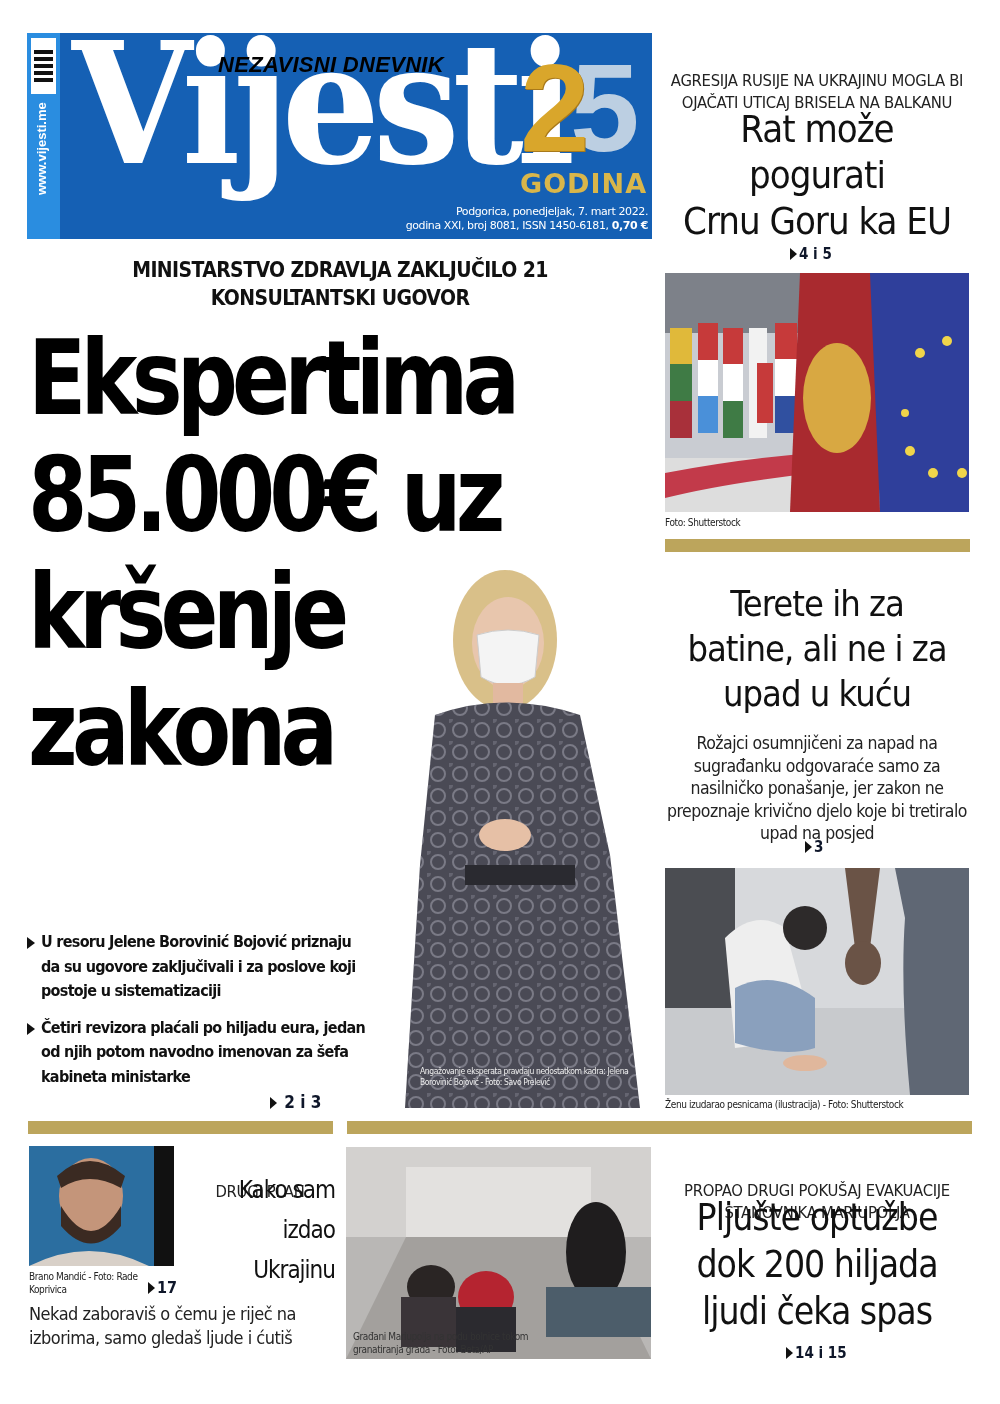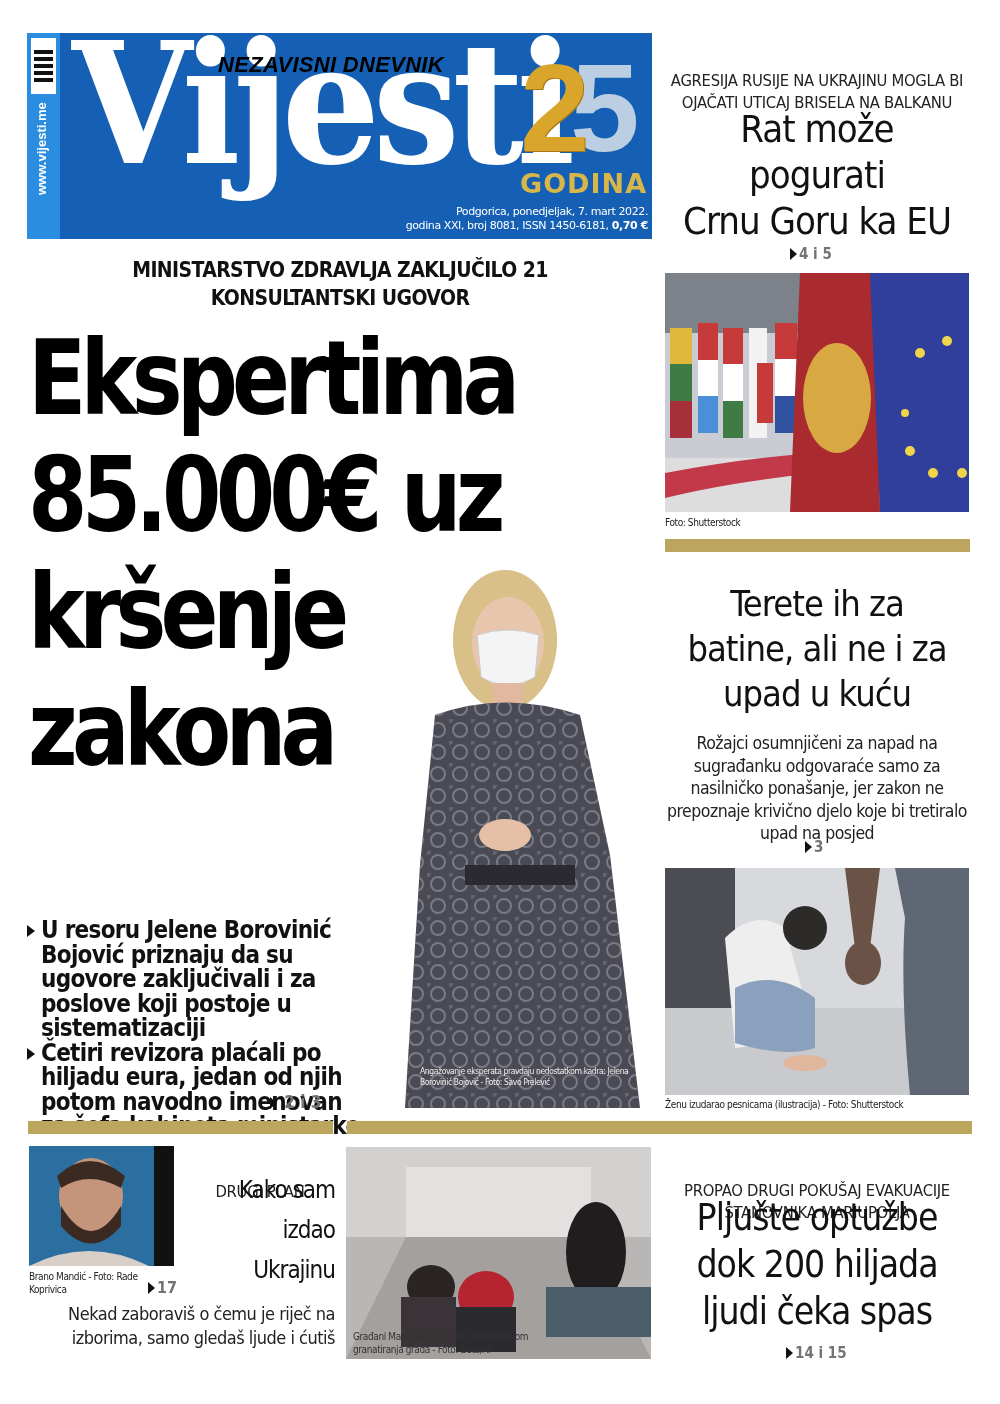--- a/index.html
+++ b/index.html
@@ -14,32 +14,32 @@
   #logo-word{left:72px;top:20px;font-family:"DejaVu Serif","Liberation Serif",serif;font-weight:bold;font-size:168px;color:#fff;letter-spacing:-8px;line-height:1;transform:scaleX(0.92);transform-origin:left;}
   #tagline{left:218px;top:52px;font:italic bold 22px "Liberation Sans",sans-serif;color:#000000;letter-spacing:0.3px;}
   #anniv-2{left:520px;top:45px;font:bold 125px "Liberation Sans",sans-serif;color:#d9a62b;line-height:1;text-shadow:1px 1px 0 #a8791a;}
   #anniv-5{left:570px;top:45px;font:bold 125px "Liberation Sans",sans-serif;color:#cfdce8;line-height:1;opacity:0.9;}
   #anniv-godina{left:520px;top:168px;font:bold 27px "DejaVu Sans",sans-serif;color:#d9b64a;letter-spacing:1px;}
   #issue-line1{right:352px;top:205px;font:11px "DejaVu Sans","Liberation Sans",sans-serif;color:#fff;letter-spacing:-0.4px;}
   #issue-line2{right:352px;top:219px;font:11px "DejaVu Sans","Liberation Sans",sans-serif;color:#fff;letter-spacing:-0.4px;}
   #issue-line2 b{font-weight:bold;}
 
   .kicker{text-align:center;font-weight:normal;color:#222;letter-spacing:-0.3px;margin-top:36px;}
-  .goto{font-weight:bold;color:#737373;}
+  .goto{font-weight:bold;color:#0f172a;}
   .goto .tri{display:inline-block;width:0;height:0;border-top:6px solid transparent;border-bottom:6px solid transparent;border-left:7px solid #111;margin-right:2px;vertical-align:-1px;}
   .caption{font-size:10px;color:#222;letter-spacing:-0.4px;line-height:13px;}
   .gold{background:#bca55c;}
 
   
   #main-kicker{left:60px;top:256px;width:560px;font-weight:bold;font-size:21px;line-height:28px;text-align:center;color:#111;letter-spacing:-0.6px;}
   #main-headline{left:28px;top:320px;width:640px;font:bold 103px "DejaVu Sans","Liberation Sans",sans-serif;letter-spacing:-7px;line-height:117px;color:#000;transform:scaleX(0.83);transform-origin:left top;}
   #main-photo{left:405px;top:565px;width:246px;height:543px;}
   #main-photo-caption{left:420px;top:1066px;width:210px;color:#eee;font-size:8.5px;line-height:11px;}
   #bullets{left:27px;top:918px;width:345px;}
-  .bullet{position:relative;padding-left:14px;font-weight:bold;font-size:24px;line-height:24.5px;letter-spacing:-0.7px;color:#111;}
+  .bullet{position:relative;padding-left:14px;font-weight:bold;font-size:16px;line-height:24.5px;letter-spacing:-0.7px;color:#111;margin-top:12px;}
   .bullet .tri{position:absolute;left:0;top:7px;width:0;height:0;border-top:6px solid transparent;border-bottom:6px solid transparent;border-left:8px solid #111;}
   #main-goto{left:270px;top:1092px;font-size:17px;}
 
   
   #eu-kicker{left:664px;top:34px;width:306px;font-size:16.5px;line-height:22px;}
   #eu-headline{left:664px;top:106px;width:306px;text-align:center;font-size:38px;line-height:46px;letter-spacing:-1px;color:#111;}
   #eu-goto{left:790px;top:245px;font-size:15px;}
   #eu-photo{left:665px;top:273px;width:304px;height:239px;overflow:hidden;}
   #eu-photo-caption{left:665px;top:516px;}
   #gold-1{left:665px;top:539px;width:305px;height:13px;}
@@ -50,21 +50,21 @@
   #crime-photo-caption{left:665px;top:1098px;}
   #gold-2{left:28px;top:1121px;width:305px;height:13px;}
   #gold-3{left:347px;top:1121px;width:625px;height:13px;}
 
   
   #col-photo{left:29px;top:1146px;width:145px;height:120px;overflow:hidden;}
   #col-photo-caption{left:29px;top:1270px;width:120px;}
   #col-goto{left:148px;top:1278px;font-size:16px;}
   #col-kicker{left:185px;top:1146px;width:150px;font-size:16.5px;}
   #col-headline{left:185px;top:1170px;width:150px;text-align:right;font-size:24px;line-height:40px;letter-spacing:-1px;}
-  #col-lede{left:29px;top:1302px;width:306px;text-align:right;font-size:18px;line-height:24px;letter-spacing:-0.5px;color:#222;}
+  #col-lede{left:29px;top:1302px;width:306px;text-align:left;font-size:18px;line-height:24px;letter-spacing:-0.5px;color:#222;}
   #mari-photo{left:346px;top:1147px;width:305px;height:212px;overflow:hidden;}
   #mari-photo-caption{left:353px;top:1330px;width:190px;color:#333;}
   #mari-kicker{left:664px;top:1144px;width:306px;font-size:16.5px;line-height:22px;}
   #mari-headline{left:664px;top:1194px;width:306px;text-align:center;font-size:37px;line-height:47px;letter-spacing:-1px;}
   #mari-goto{left:786px;top:1344px;font-size:15px;}
 </style>
 </head>
 <body>
 
 <div class="abs" id="masthead"></div>

